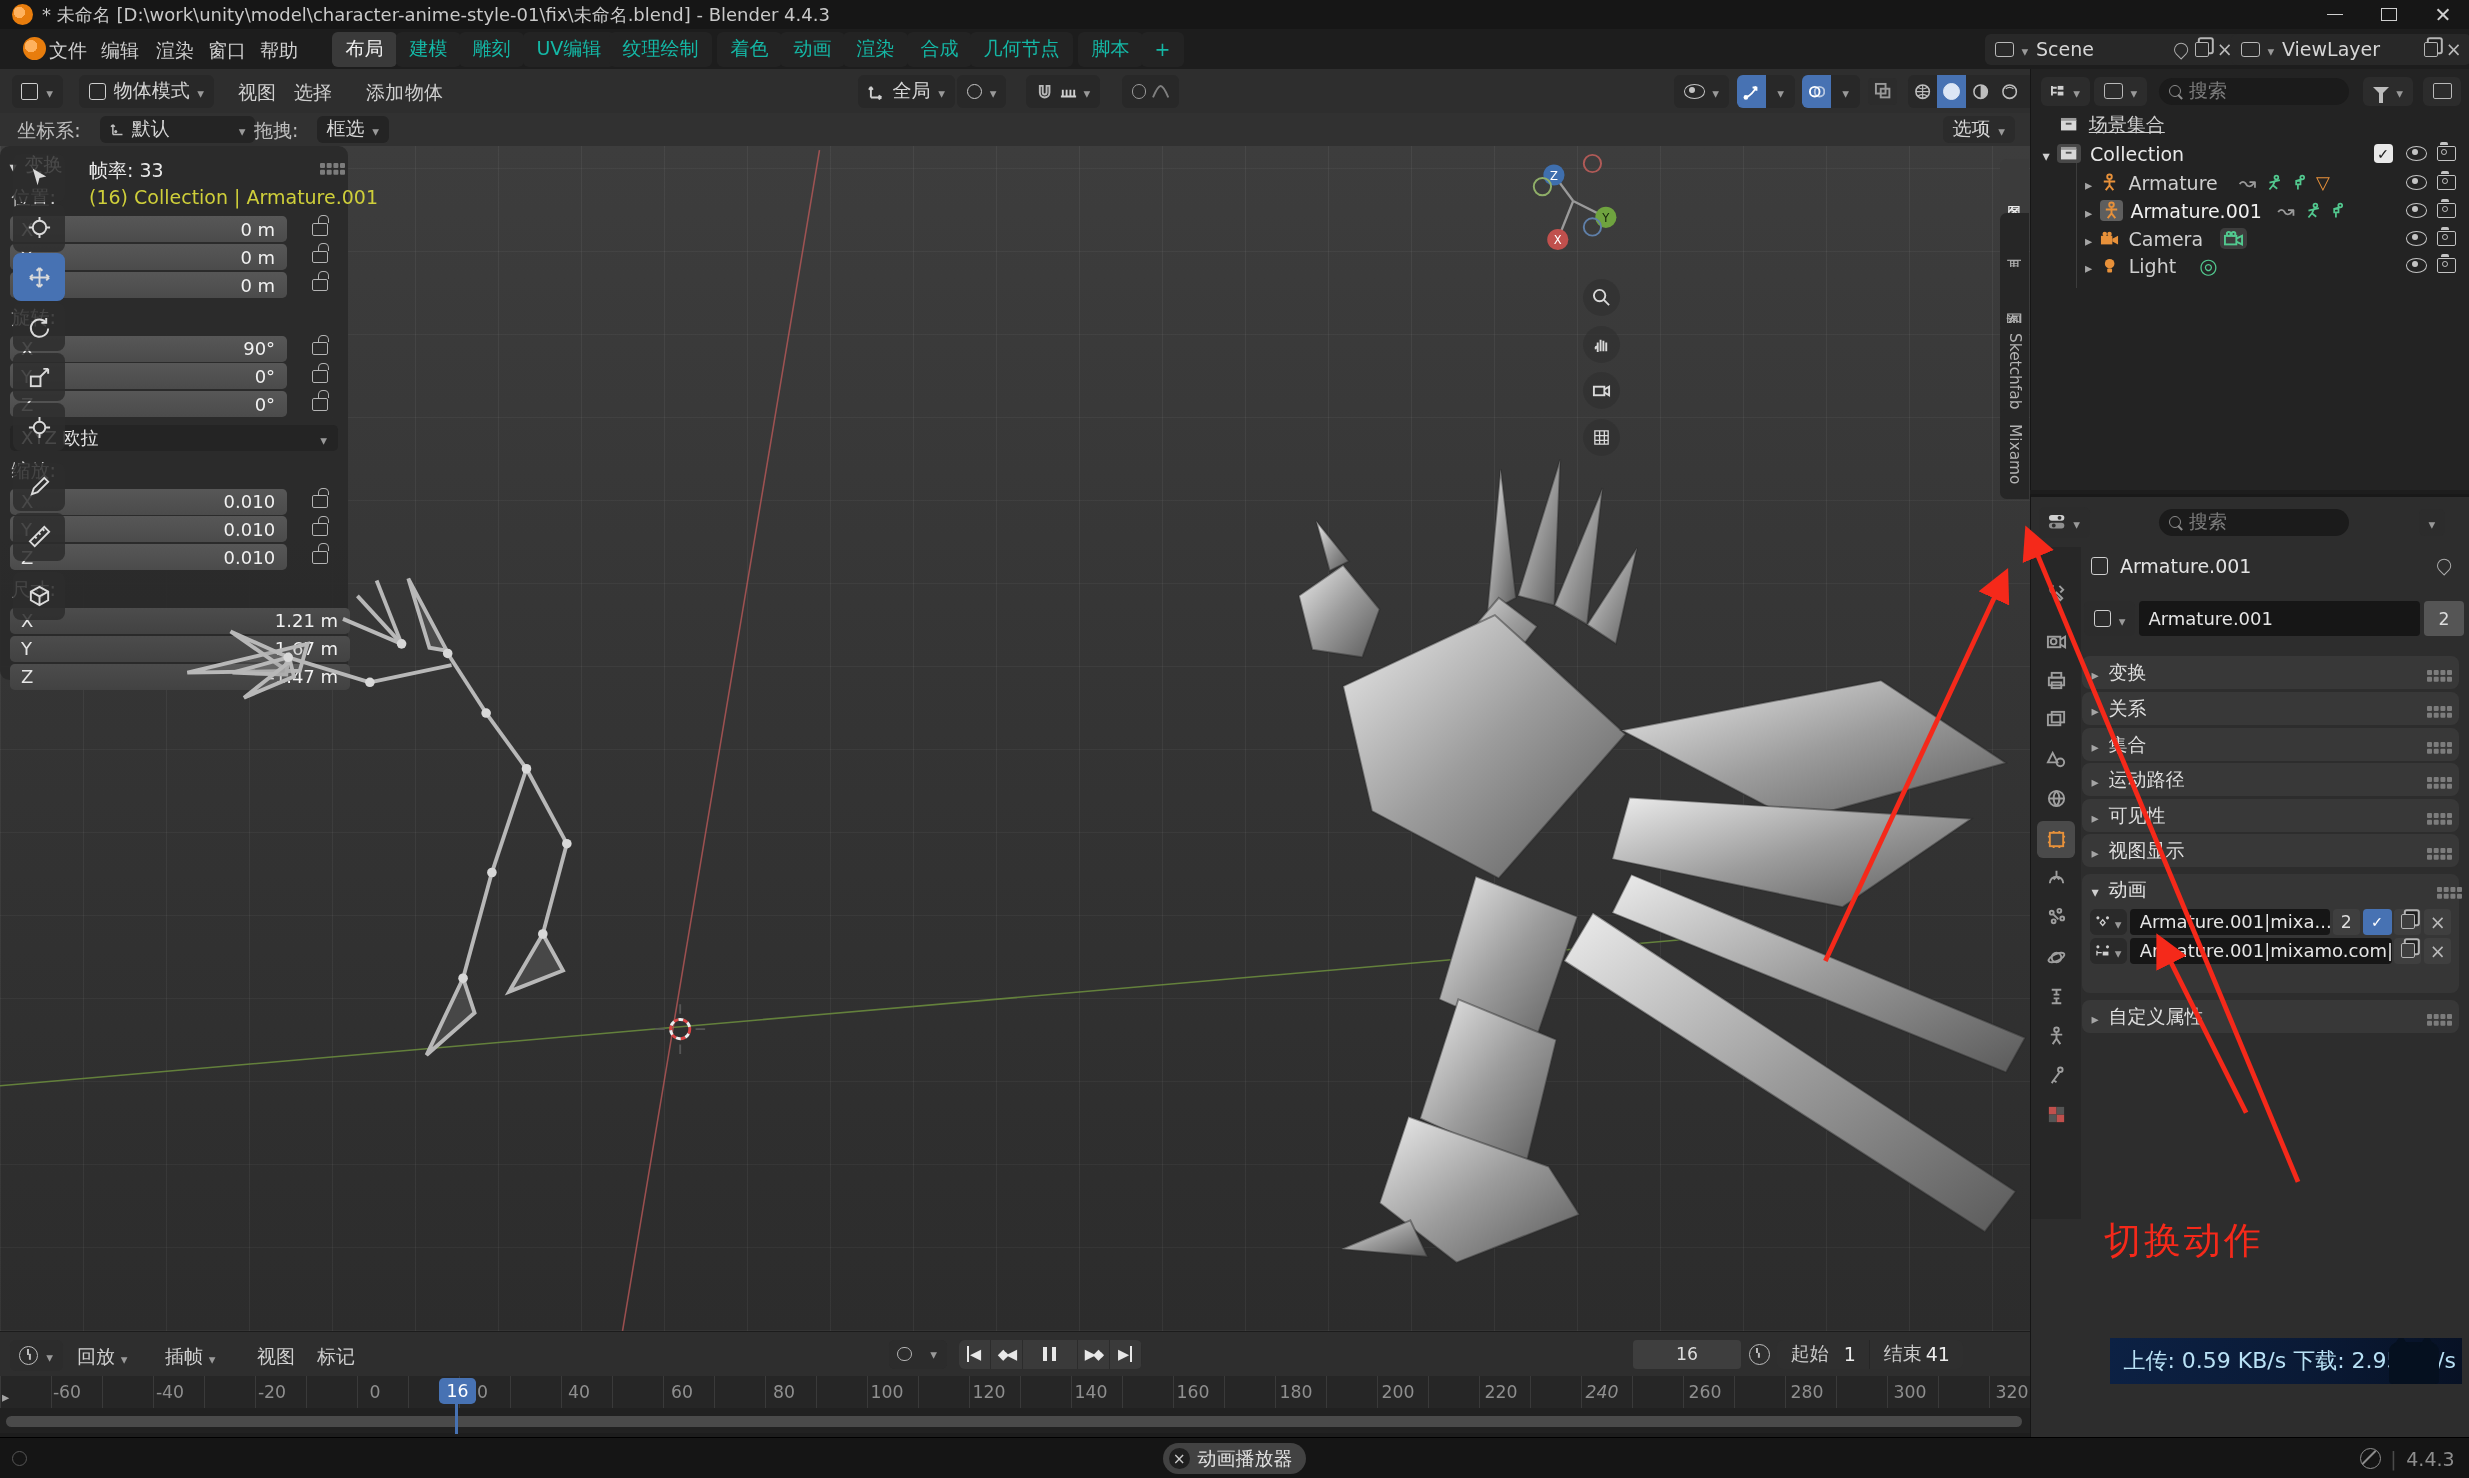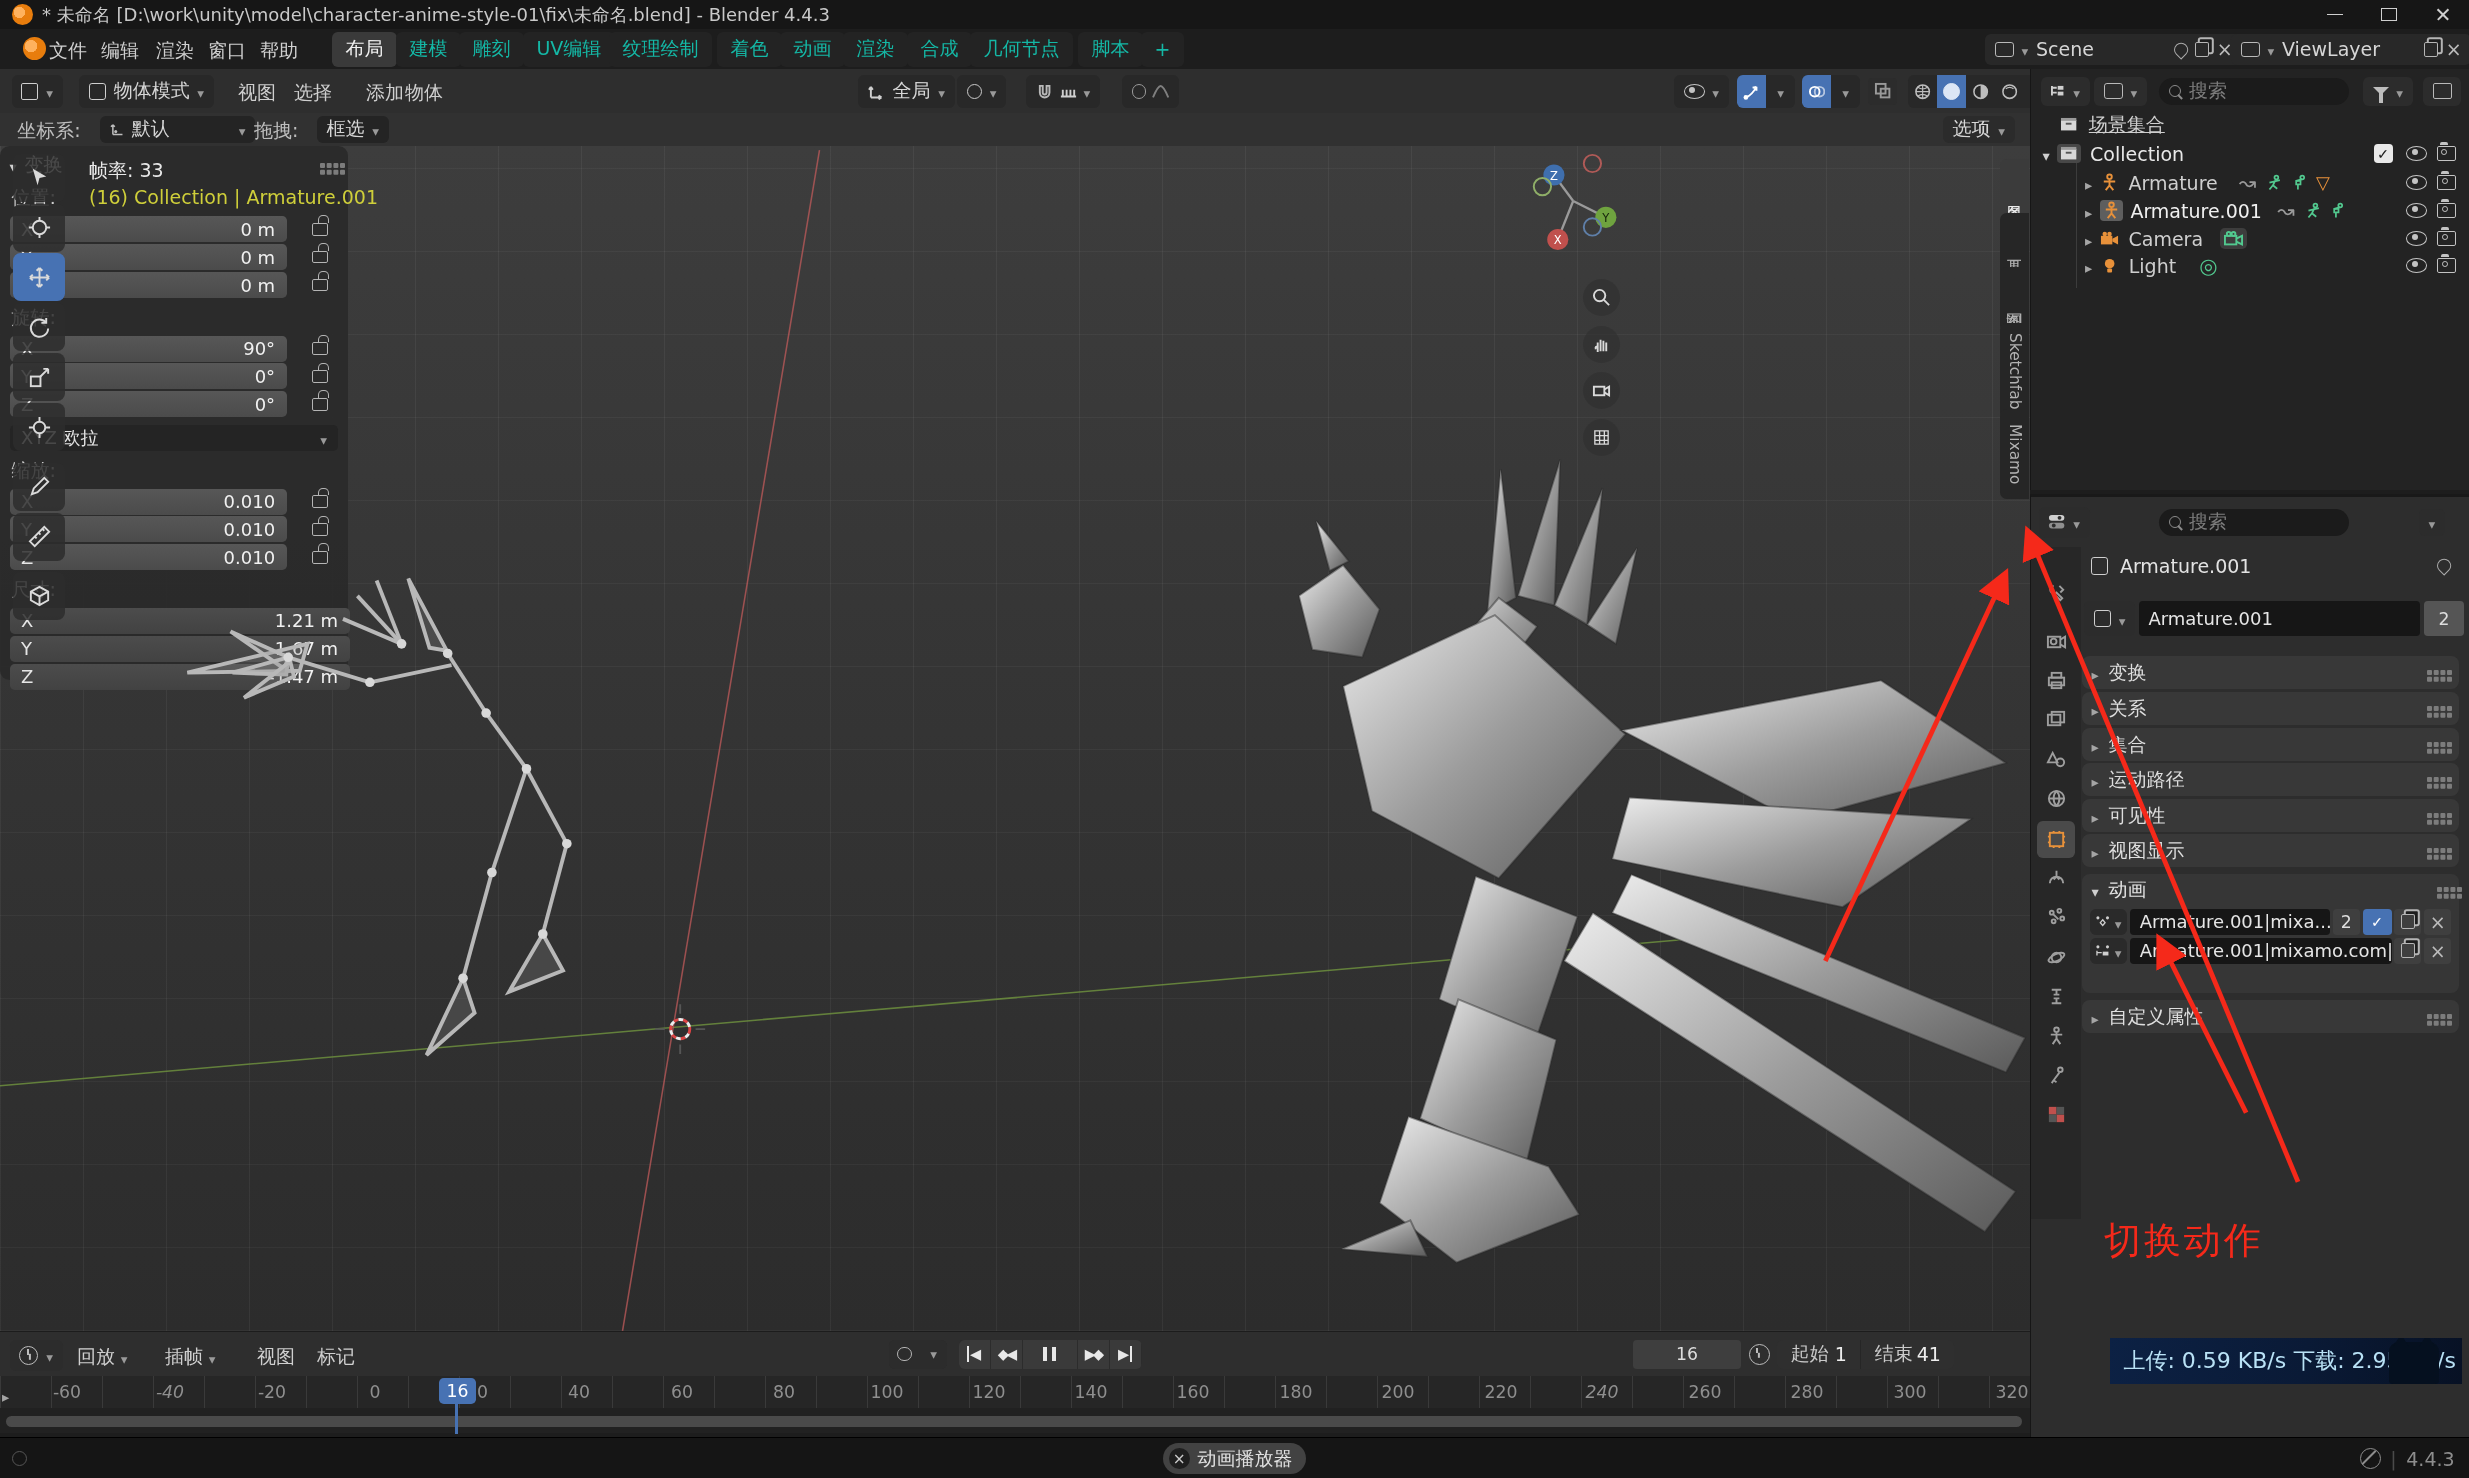--- a/index.html
+++ b/index.html
@@ -954,35 +954,35 @@
           </div>
       </div>
     </div>
 
     <div class="fx a" style="left:1633px;top:7.7px;gap:7.7px;">
       <div class="sbtn" style="width:108px;height:29px;background:#3e3e3e;">
           <span>16</span>
         </div>
       <span class="clockic" style="width:19px;height:19px;"></span>
       <div class="fx" style="background:#2f2f2f;border-radius:5.8px;overflow:hidden;height:29px;">
-        <div class="fx" style="padding:0 13.4px;gap:6px;border-right:1px solid #262626;height:29px;">
+        <div class="fx" style="padding:0 13.4px;gap:15px;border-right:1px solid #262626;height:29px;">
           <span style="color:#c9c9c9;">起始</span>
             <span style="color:#ededed;">1</span>
         </div>
         <div class="fx" style="padding:0 13.4px;gap:4px;height:29px;">
           <span style="color:#c9c9c9;">结束</span>
             <span style="color:#ededed;">41</span>
         </div>
       </div>
     </div>
   </div>
 
   <div id="tl-ruler" class="a">
     <span class="rlabel" style="left:67px;">-60</span>
-    <span class="rlabel" style="left:170px;font-style:italic;">-40</span>
+    <span class="rlabel" style="left:170px;">-40</span>
     <span class="rlabel" style="left:272px;">-20</span>
     <span class="rlabel" style="left:375px;">0</span>
     <span class="rlabel" style="left:477px;">20</span>
     <span class="rlabel" style="left:579px;">40</span>
     <span class="rlabel" style="left:682px;">60</span>
     <span class="rlabel" style="left:784px;">80</span>
     <span class="rlabel" style="left:887px;">100</span>
     <span class="rlabel" style="left:989px;">120</span>
     <span class="rlabel" style="left:1091px;">140</span>
     <span class="rlabel" style="left:1193px;">160</span>

